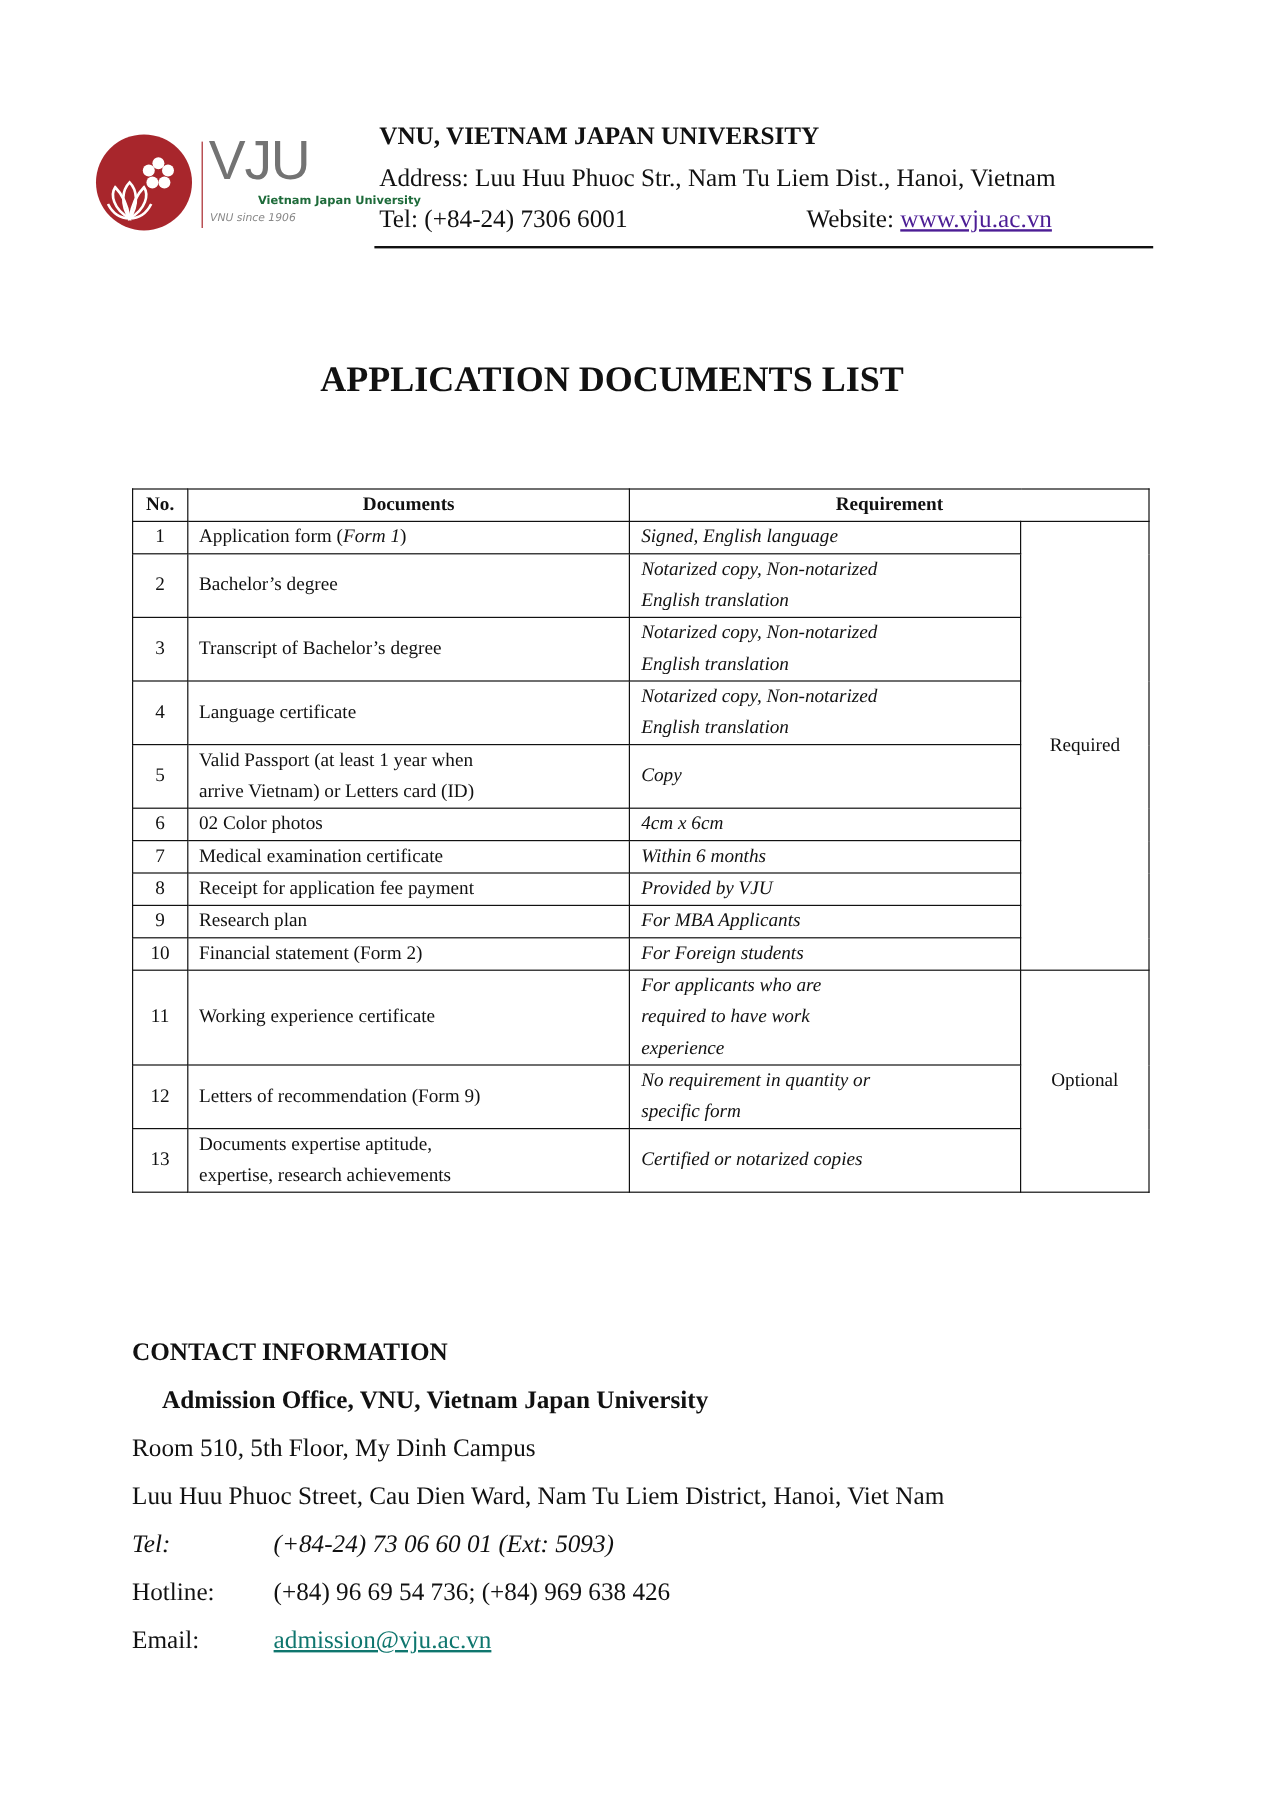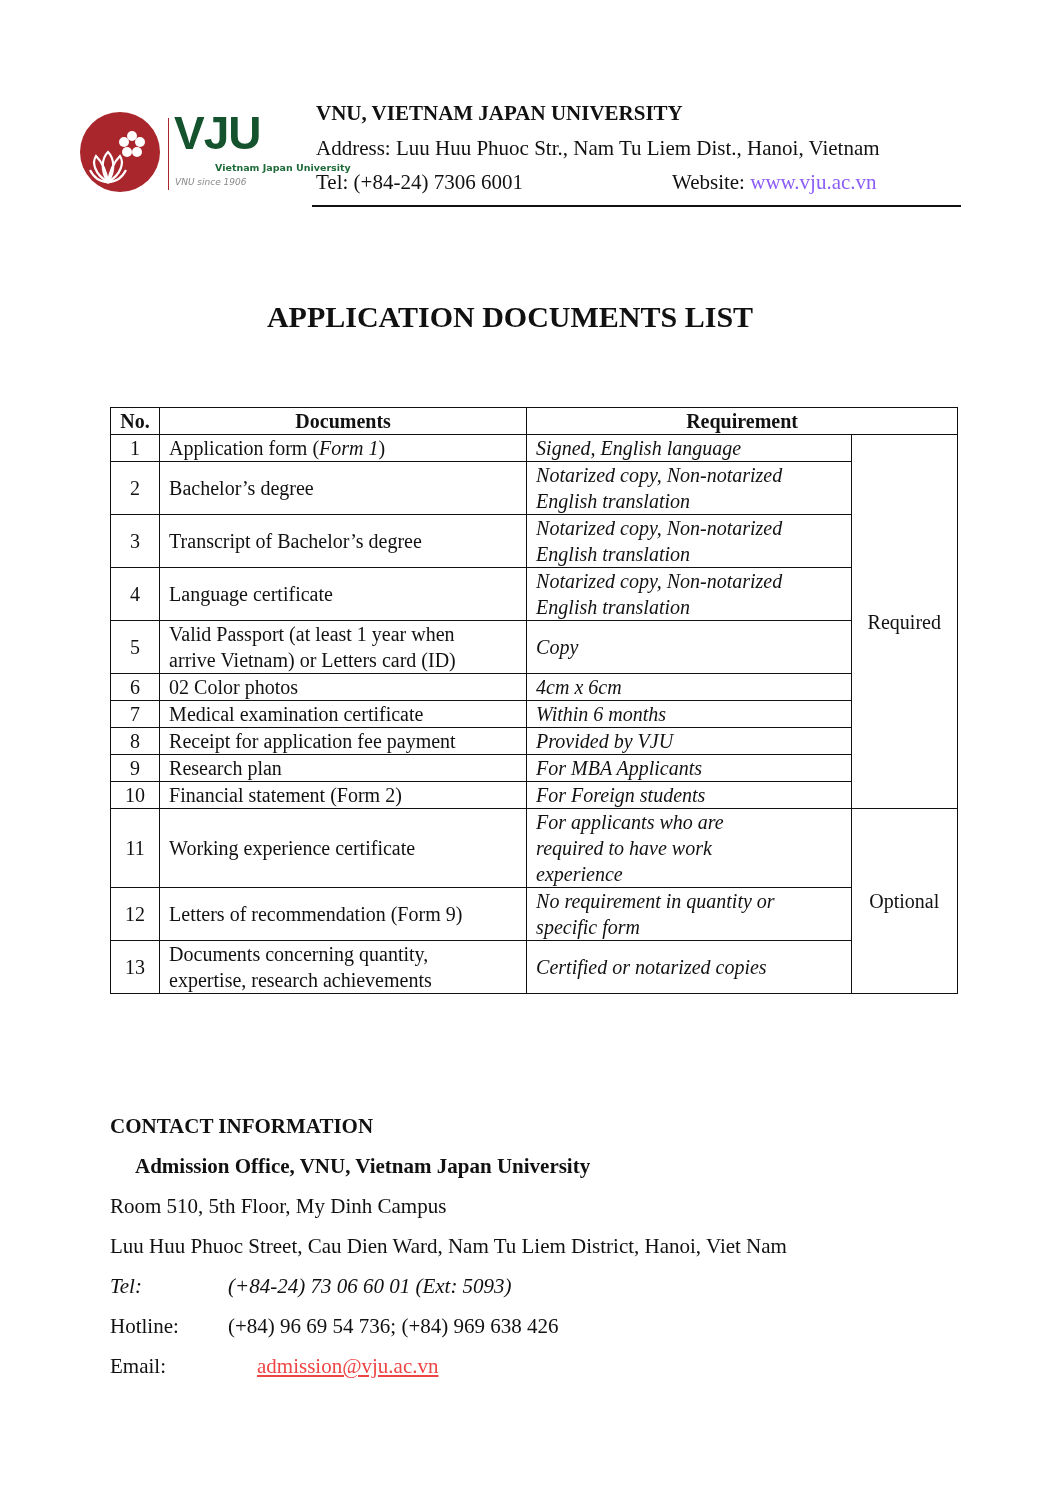--- a/index.html
+++ b/index.html
@@ -10,63 +10,63 @@
   .logo {
     position: absolute; left: 74px; top: 104px; width: 222px; height: 96px;
   }
   .logo-circle {
     position: absolute; left: 6px; top: 8px; width: 80px; height: 80px; border-radius: 50%;
     background: #a8262c;
   }
   .logo-divider { position: absolute; left: 94px; top: 14px; width: 1px; height: 72px; background: #a8262c; }
   .logo-vju {
     position: absolute; left: 100px; top: 4px; font-family: "Liberation Sans", sans-serif;
-    font-weight: bold; font-size: 46px; color: #14532d; letter-spacing: -1px; line-height: 50px;
+    font-weight: normal; font-size: 46px; color: #737373; letter-spacing: -1px; line-height: 50px;
   }
   .logo-sub {
     position: absolute; left: 101px; top: 58px; font-family: "DejaVu Sans", sans-serif;
     font-weight: bold; font-size: 9.5px; color: #1e6b3a; white-space: nowrap; margin-left: 40px;
   }
   .logo-since {
     position: absolute; left: 101px; top: 73px; font-family: "DejaVu Sans", sans-serif;
     font-style: italic; font-size: 9px; color: #888; white-space: nowrap;
   }
   .hdr { position: absolute; left: 316px; font-size: 21px; white-space: nowrap; }
   .hdr-title { top: 101px; font-weight: bold; }
   .hdr-addr { top: 136px; }
   .hdr-tel { top: 170px; }
   .hdr-web { position: absolute; left: 672px; top: 170px; font-size: 21px; white-space: nowrap; }
-  .hdr-web a { color: #8b5cf6; }
+  .hdr-web a { color: #4c1d95; text-decoration: underline; }
   .hdr-rule { position: absolute; left: 312px; top: 205px; width: 649px; height: 2px; background: #111; }
 
   .doc-title {
     position: absolute; left: 0; width: 1020px; top: 300px; text-align: center;
     font-weight: bold; font-size: 30px; padding-left: 0;
   }
 
   table.docs {
     position: absolute; left: 110px; top: 407px; width: 848px;
-    border-collapse: collapse; font-size: 20px; line-height: 26px; padding-left: 36px;
+    border-collapse: collapse; font-size: 16px; line-height: 26px; padding-left: 36px;
   }
   table.docs td, table.docs th {
     border: 1.5px solid #111; padding: 0 9px; vertical-align: middle;
   }
   table.docs th { font-weight: bold; text-align: center; height: 26px; }
   table.docs td.no { text-align: center; width: 44px; padding: 0; }
   table.docs td.doc { width: 343px; }
   table.docs td.req { font-style: italic; width: 301px; }
   table.docs td.grp { text-align: center; width: 86px; }
   table.docs tr.r1 td { height: 26px; }
   table.docs tr.r2 td { height: 52px; }
   table.docs tr.r3 td { height: 78px; }
 
   .contact { position: absolute; left: 110px; font-size: 21px; white-space: nowrap; }
   .contact-row { position: absolute; left: 110px; font-size: 21px; white-space: nowrap; }
   .contact-row .lbl { display: inline-block; width: 118px; }
-  .contact-row a { color: #ef4444; text-decoration: underline; margin-left: 29px; }
+  .contact-row a { color: #0f766e; text-decoration: underline; }
   .b { font-weight: bold; }
 </style>
 </head>
 <body>
 
 <div class="logo">
   <div class="logo-circle">
     <svg width="80" height="80" viewBox="0 0 80 80">
       <g fill="#fff">
         <circle cx="52" cy="24" r="5"></circle>
@@ -184,21 +184,21 @@
     <td class="no">12</td>
     <td class="doc">Letters of recommendation (Form 9)</td>
     <td class="req">
           <div>No requirement in quantity or</div>
           <div>specific form</div>
         </td>
   </tr>
   <tr class="r2">
     <td class="no">13</td>
     <td class="doc">
-          <div>Documents concerning quantity,</div>
+          <div>Documents expertise aptitude,</div>
           <div>expertise, research achievements</div>
         </td>
     <td class="req">Certified or notarized copies</td>
   </tr>
 </tbody>
   </table>
 
 <div class="contact b" style="top:1114px;">CONTACT INFORMATION</div>
 <div class="contact b" style="top:1154px;margin-left:25px;">Admission Office, VNU, Vietnam Japan University</div>
 <div class="contact" style="top:1194px;">Room 510, 5th Floor, My Dinh Campus</div>

